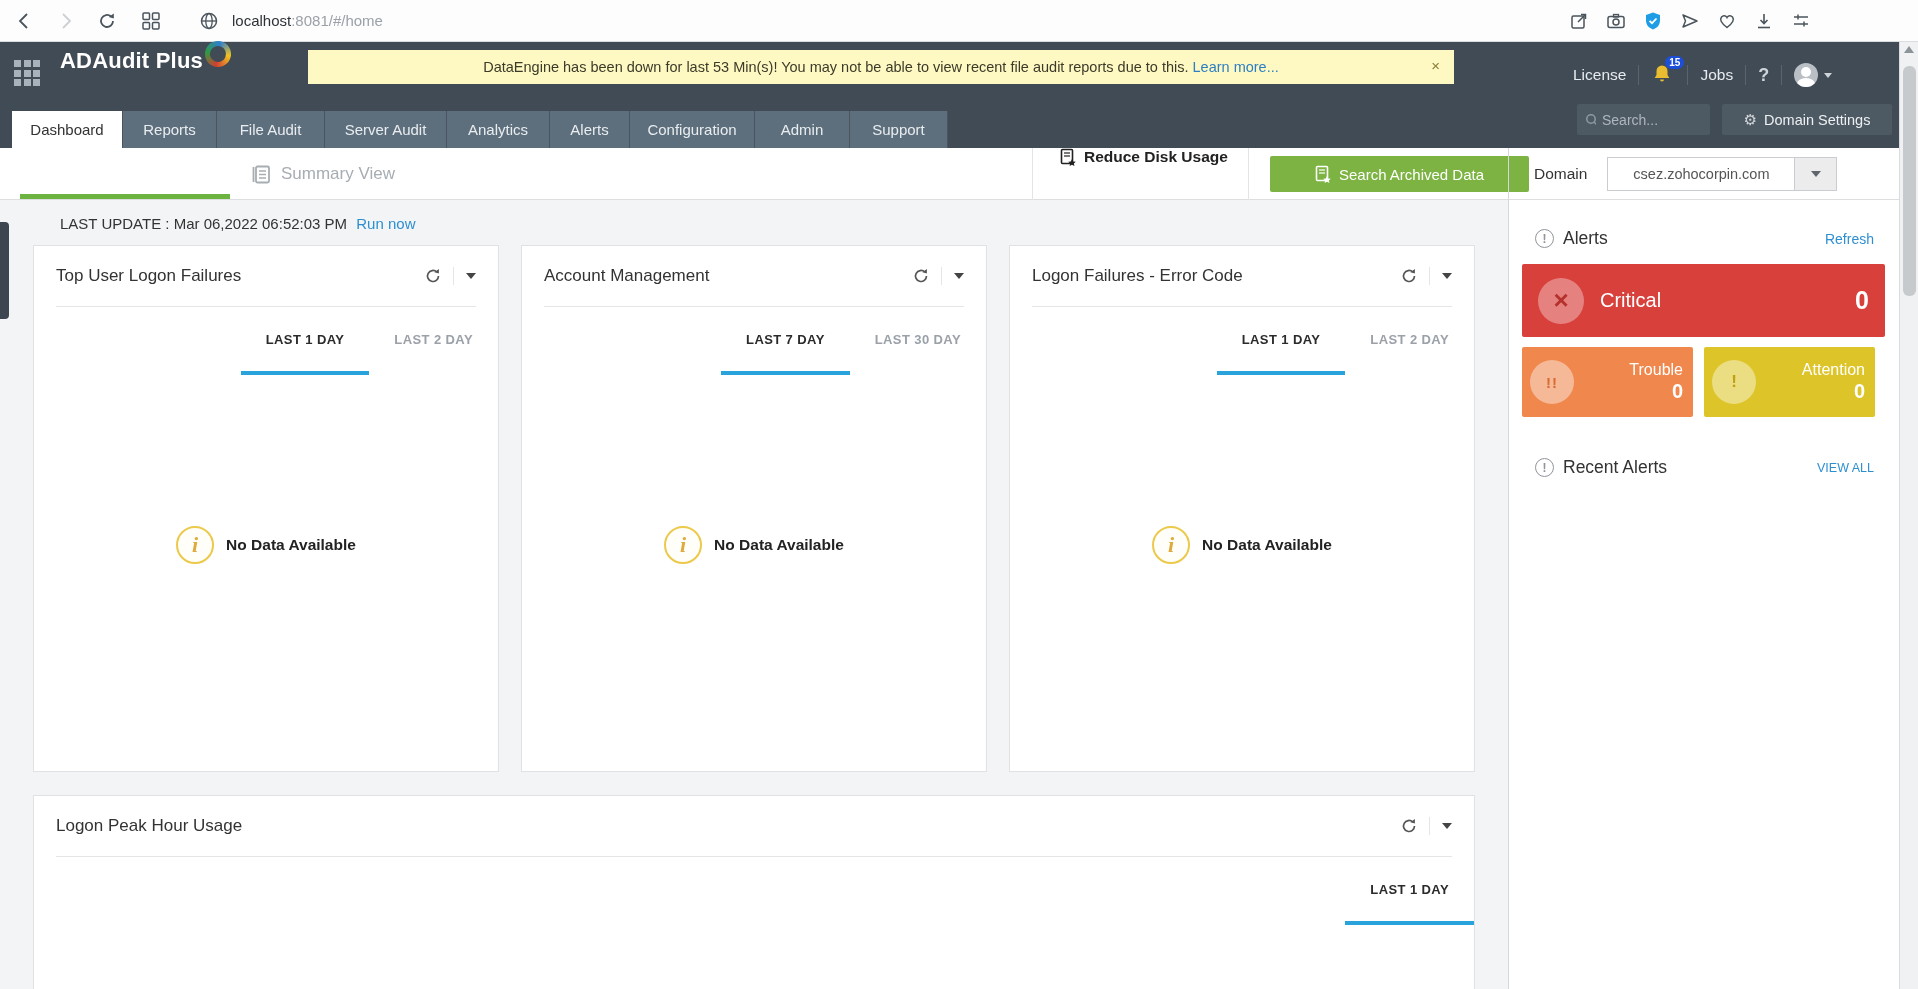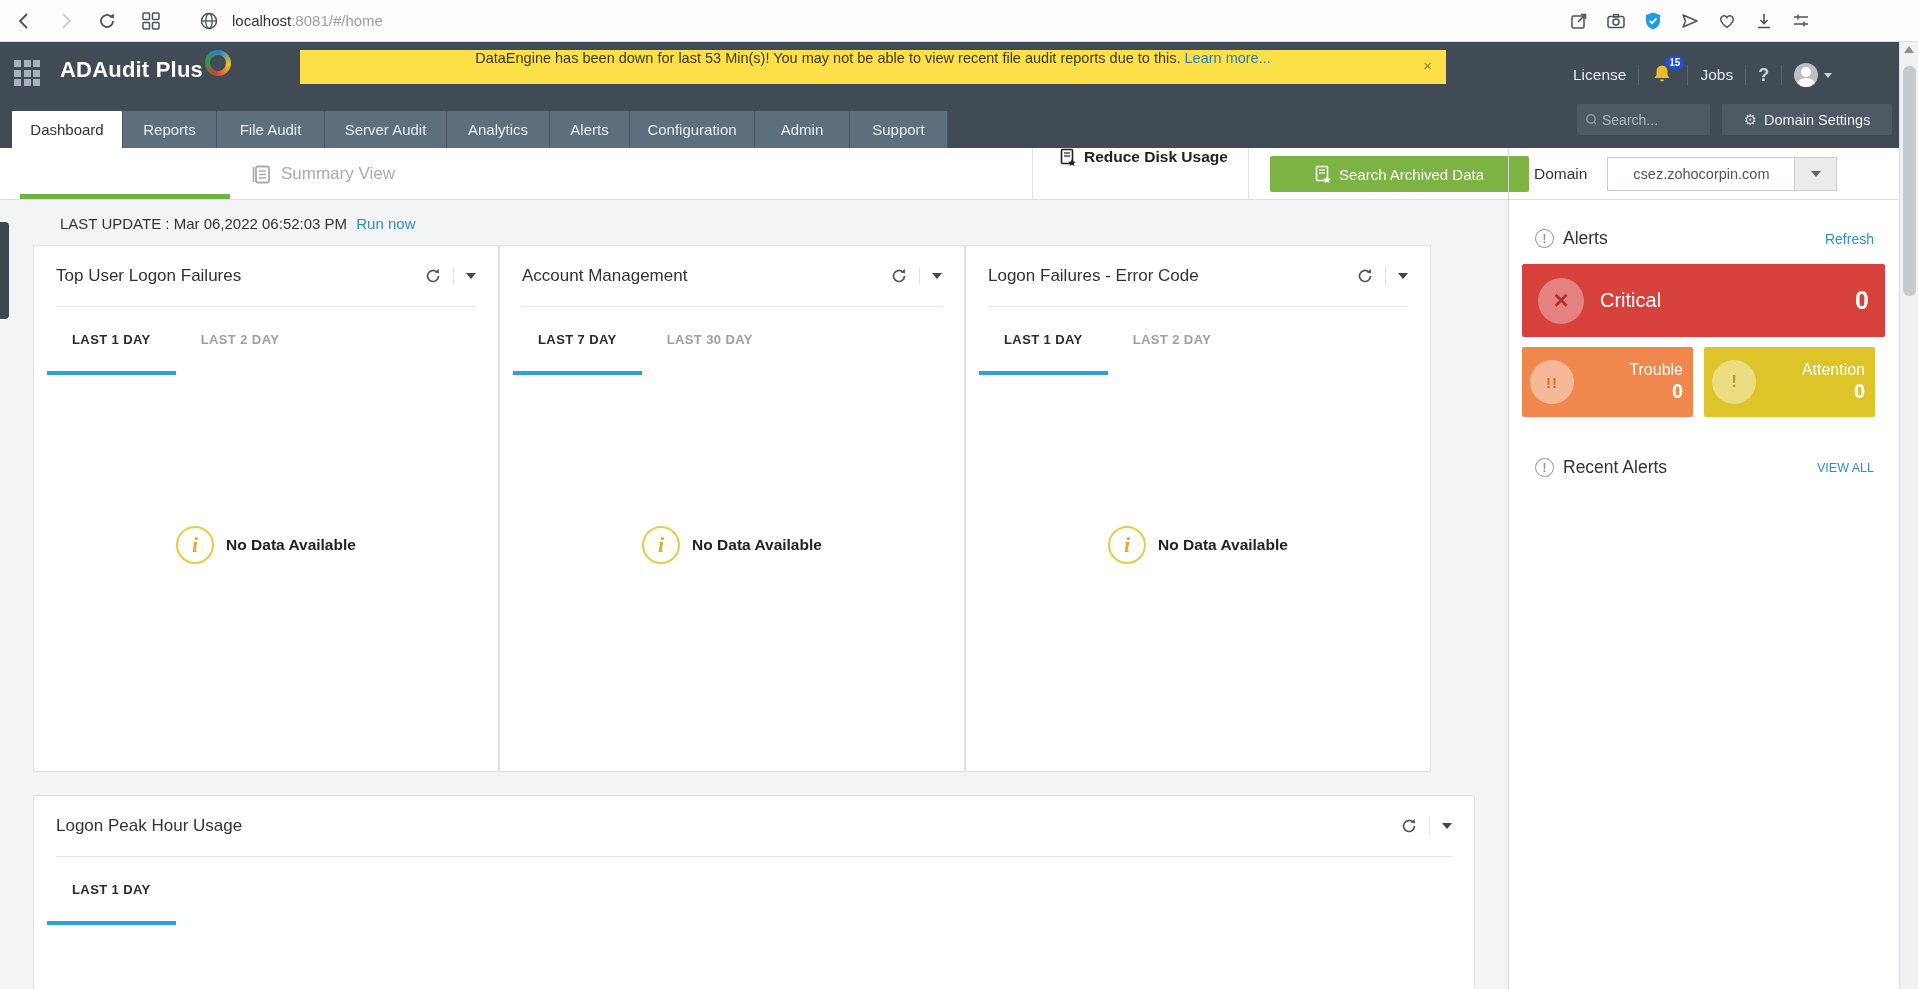--- a/index.html
+++ b/index.html
@@ -16,28 +16,28 @@
   .b-globe{ margin-left:32px; }
   .url-text { margin-left:10px; font-size:15px; color:#2e3338; }
   .url-text .muted { color:#9aa1a8; }
   .browser-right { position:absolute; left:1566px; top:0; height:42px; display:flex; align-items:center; gap:11px; }
 
   
   .app-header { position:relative; height:106px; background:#414b56; }
   .apps-grid { position:absolute; left:14px; top:18px; width:28px; height:28px;
                display:grid; grid-template-columns:repeat(3,7px); grid-template-rows:repeat(3,7px); gap:2.5px; cursor:pointer;}
   .apps-grid span { background:#a9b2ba; }
-  .brand { position:absolute; left:60px; top:15px; color:#fff; font-size:22px; font-weight:bold; letter-spacing:.2px;
+  .brand { position:absolute; left:60px; top:6px; color:#fff; font-size:22px; font-weight:bold; letter-spacing:.2px;
            display:flex; align-items:flex-start; }
   .brand .swirl { width:26px; height:26px; margin-left:2px; margin-top:-7px; border-radius:50%;
                   background:conic-gradient(from 210deg,#d23f31,#2e9b43,#2f7fd0,#f0c421,#d23f31);
                   position:relative; transform:rotate(-20deg); }
   .brand .swirl::after { content:""; position:absolute; left:5px; top:5px; width:16px; height:16px; border-radius:50%; background:#414b56; }
-  .banner { position:absolute; left:300px; top:8px; width:1146px; height:34px; background:#fde047;
-            display:flex; justify-content:center; font-size:14.5px; color:#3c3a28; }
+  .banner { position:absolute; left:308px; top:8px; width:1146px; height:34px; background:#fef9c3;
+            display:flex; align-items:center; justify-content:center; font-size:14.5px; color:#3c3a28; }
   .banner .lnk { color:#2d7fc1; margin-left:4px; cursor:pointer; }
   .banner .close { position:absolute; right:14px; top:7px; font-size:15px; color:#8a7d35; cursor:pointer; }
   .hdr-right { position:absolute; left:1540px; top:0; height:66px; display:flex; align-items:center; color:#e8ebee; font-size:15.5px; }
   .hdr-right .sep { width:1px; height:20px; background:#5a646e; margin:0 12px; }
   .bell-wrap { position:relative; cursor:pointer; width:24px; height:24px; }
   .badge { position:absolute; top:-7px; right:-9px; background:#1d4ed8; color:#fff; font-size:10px; font-weight:bold;
            border-radius:8px; padding:1px 4px; line-height:11px; }
   .help-q { color:#cfd4d8; font-size:18px; font-weight:bold; cursor:pointer; }
   .avatar { width:24px; height:24px; border-radius:50%; background:#b9bfc5; position:relative; overflow:hidden; }
   .avatar::before { content:""; position:absolute; left:7px; top:4px; width:10px; height:10px; border-radius:50%; background:#fff; }
@@ -76,30 +76,30 @@
                    display:flex; align-items:center; justify-content:center; font-size:14.5px; color:#555; cursor:pointer; }
   .domain-caret { width:42px; height:34px; border:1px solid #c9ccd0; border-left:none; background:#ececed;
                   display:flex; align-items:center; justify-content:center; cursor:pointer; }
   .domain-caret i { width:0; height:0; border-left:5px solid transparent; border-right:5px solid transparent; border-top:6px solid #5f666d; }
 
   
   .content { position:relative; display:flex; height:789px; }
   .main { width:1508px; background:#f3f4f5; position:relative; }
   .last-update { margin:15px 0 0 60px; font-size:15px; color:#333; }
   .last-update .run { color:#2e8fd0; margin-left:5px; cursor:pointer; }
-  .cards-row { display:flex; margin:13px 0 0 33px; }
+  .cards-row { display:flex; gap:22px; margin:13px 0 0 33px; }
   .card { width:466px; height:527px; background:#fff; border:1px solid #dfe1e4; }
   .card-head { height:60px; display:flex; align-items:center; padding:0 22px; }
   .card-title { font-size:17px; color:#333; flex:1; }
   .head-icons { display:flex; align-items:center; gap:12px; }
   .head-sep { width:1px; height:18px; background:#e3e5e7; }
   .refresh-btn { cursor:pointer; display:flex; }
   .dd-caret { width:0; height:0; border-left:5px solid transparent; border-right:5px solid transparent; border-top:6px solid #444; cursor:pointer; }
   .card-divider { height:1px; background:#e3e5e7; margin:0 22px; }
-  .wtabs { display:flex; padding-left:13px; height:68px; align-items:stretch; }
+  .wtabs { display:flex; padding-left:13px; height:68px; align-items:stretch;justify-content:flex-end; }
   .wtab { display:flex; align-items:center; padding:0 25px; font-size:13px; font-weight:bold; letter-spacing:.4px;
           color:#9aa1a8; cursor:pointer; border-bottom:4px solid transparent; }
   .wtab.active { color:#2b2b2b; border-bottom-color:#29a3dc; }
   .card-body { height:340px; display:flex; align-items:center; justify-content:center; gap:12px; }
   .info-circle { width:38px; height:38px; border-radius:50%; border:2px solid #ecc94b; background:#fffef8;
                  display:flex; align-items:center; justify-content:center;
                  font-family:"Liberation Serif", serif; font-style:italic; font-weight:bold; font-size:22px; color:#e0a93c; }
   .nodata { font-size:15.5px; font-weight:bold; color:#222; }
   .bottom-card { margin:23px 0 0 33px; width:1442px; height:200px; background:#fff; border:1px solid #dfe1e4; }
 

